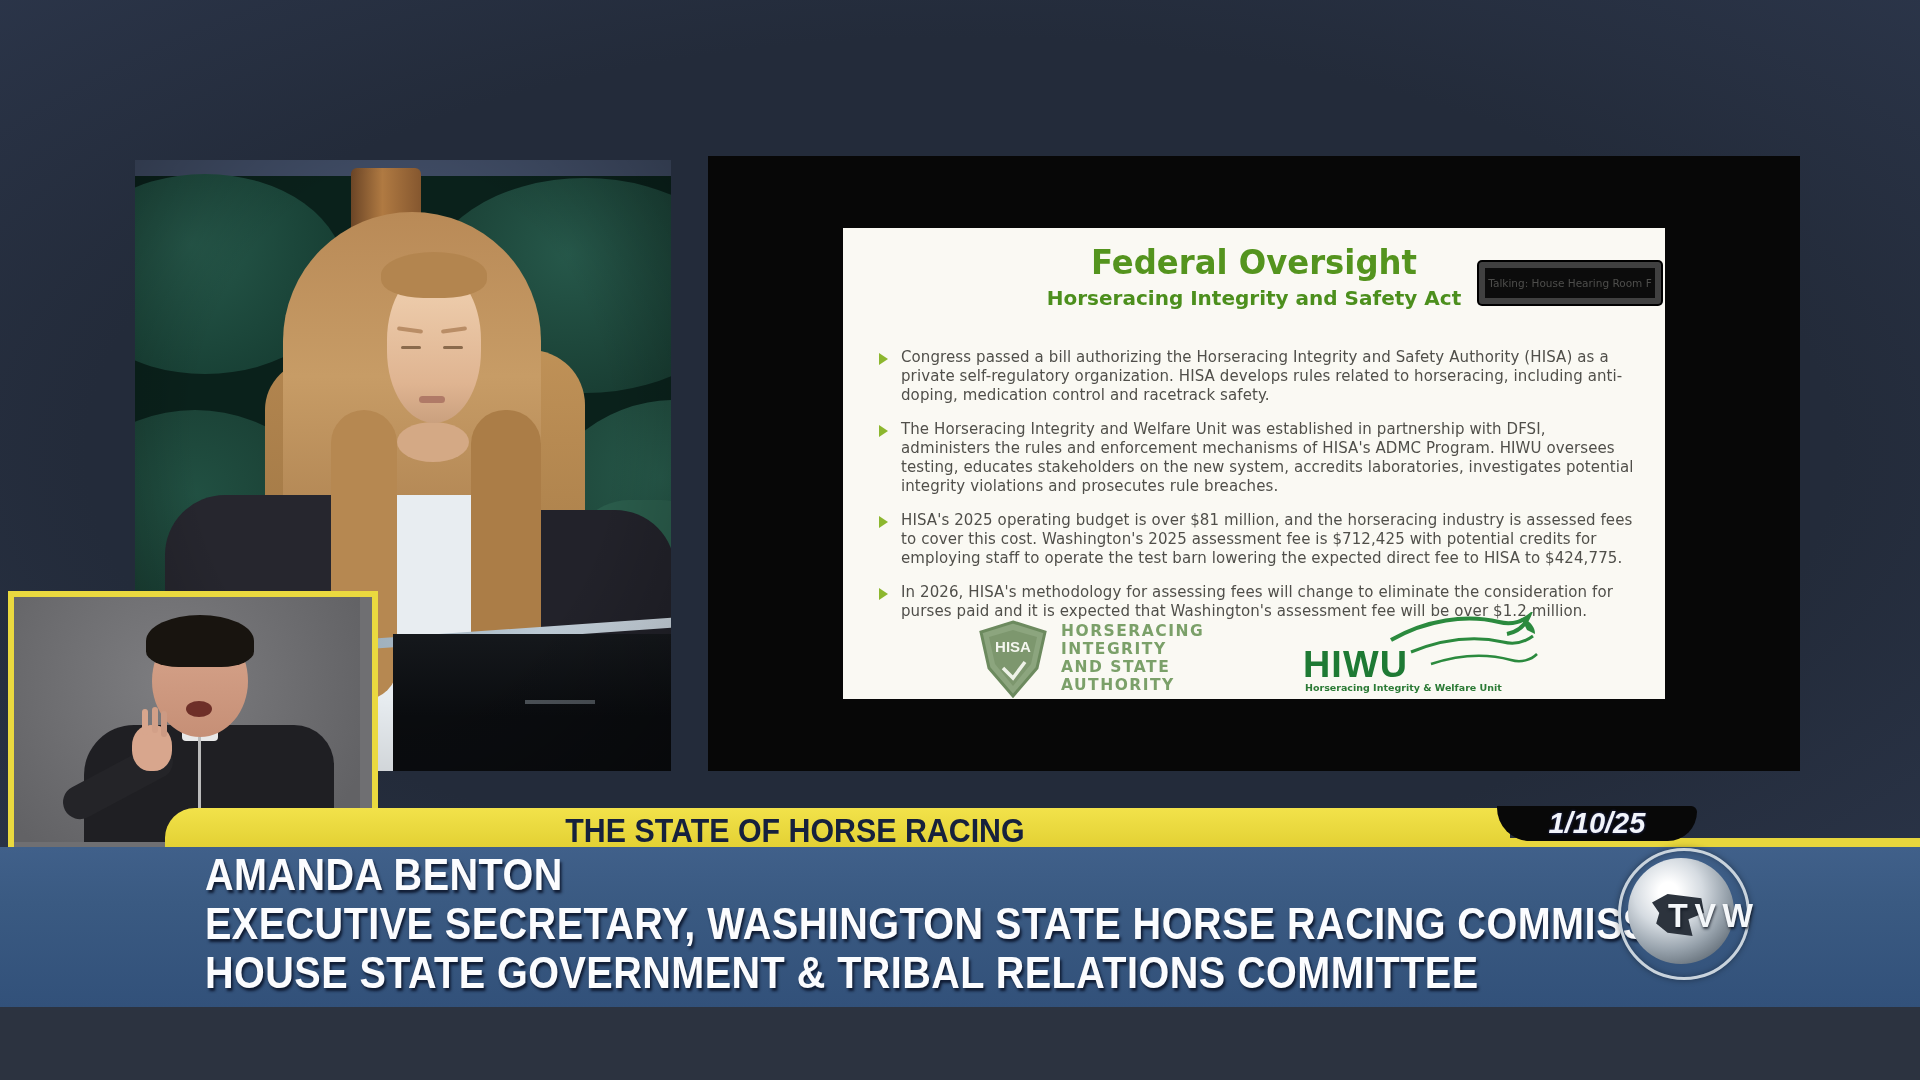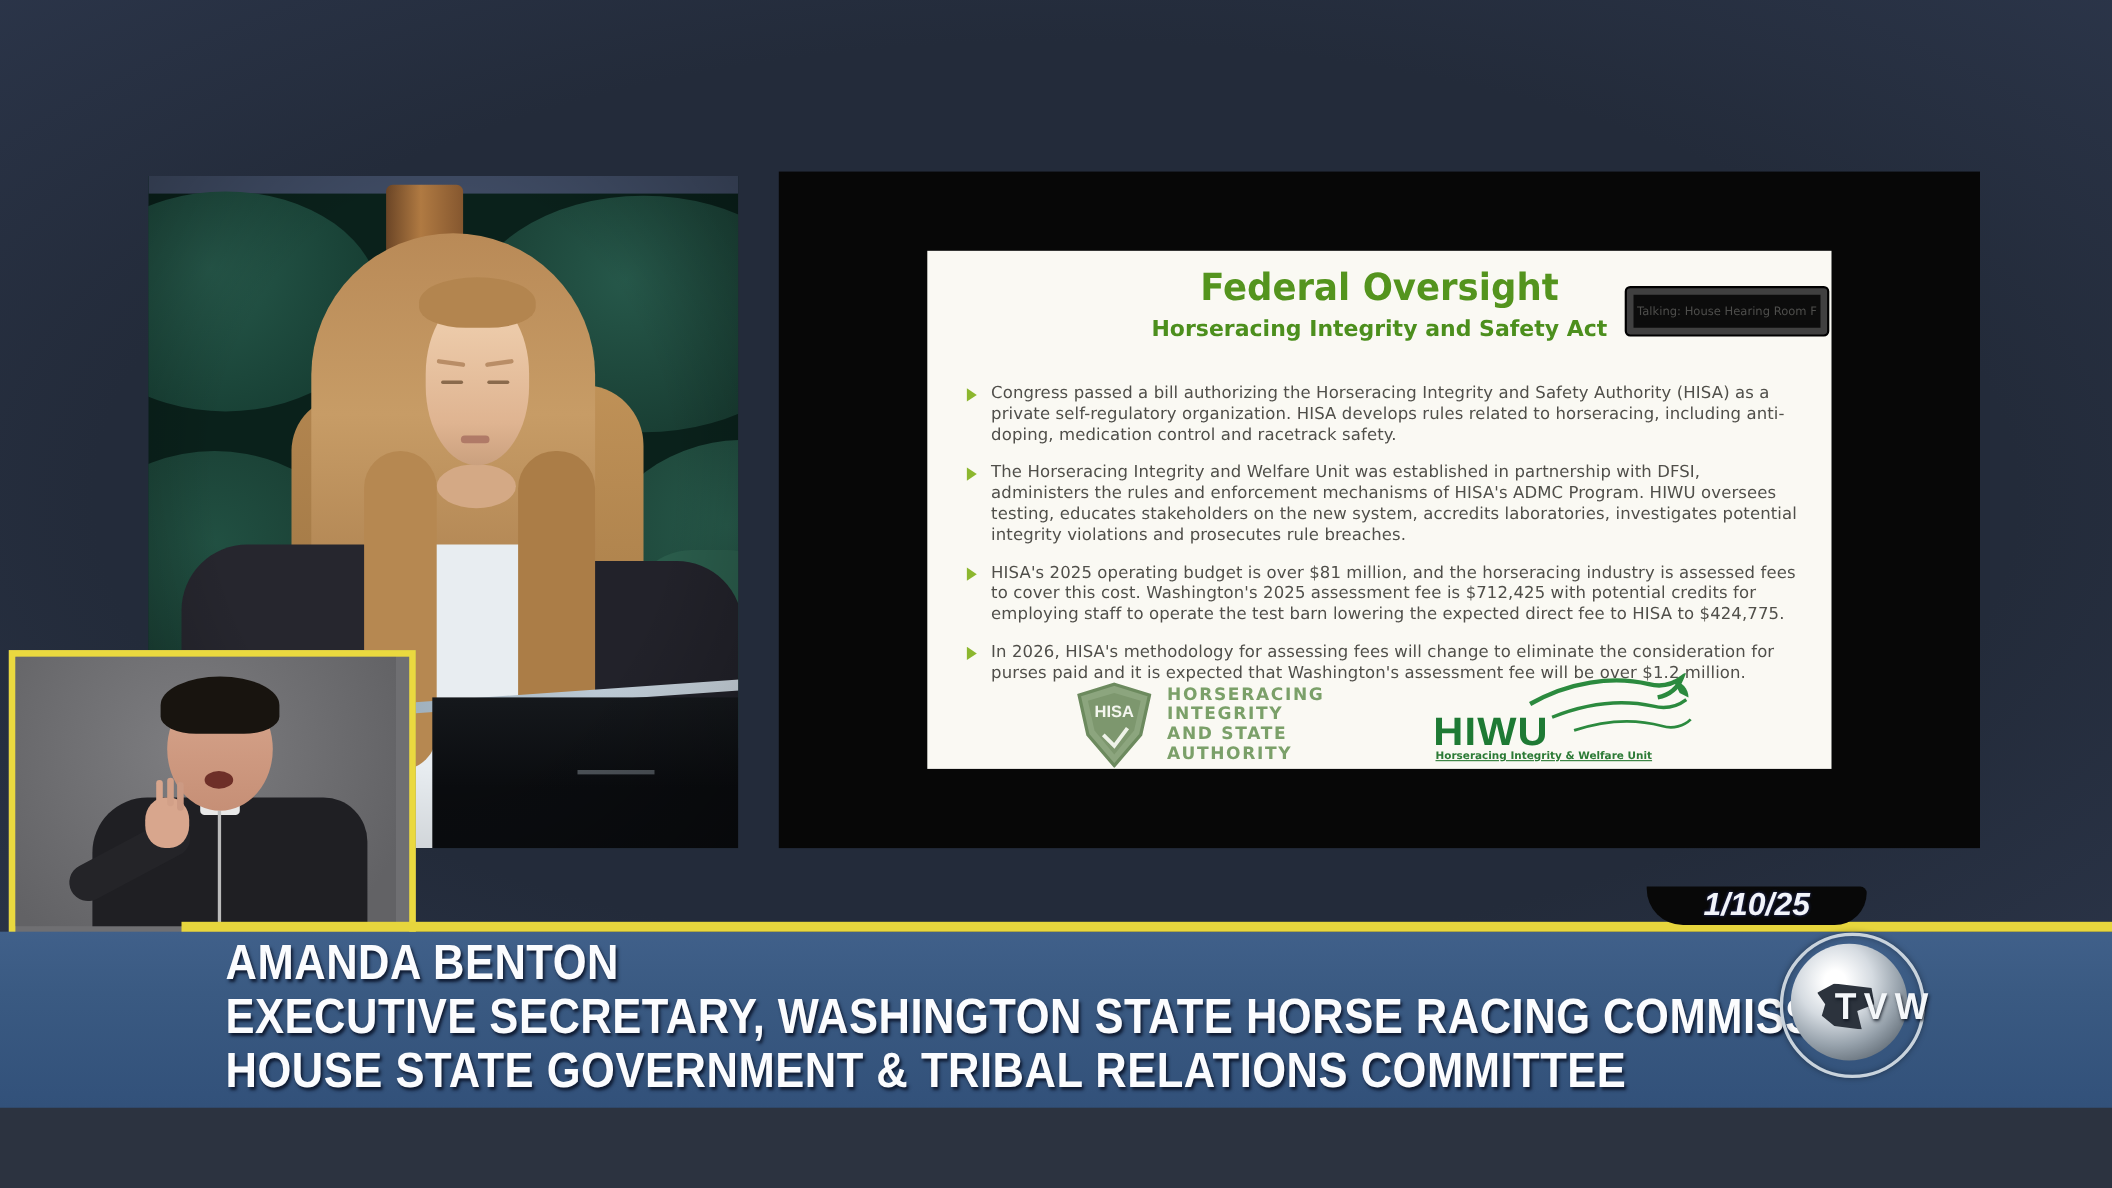--- a/index.html
+++ b/index.html
@@ -55,21 +55,21 @@
   .bullet-icon{position:absolute;left:0;top:5px;width:0;height:0;
                border-left:9px solid #8cb72e;border-top:6px solid transparent;border-bottom:6px solid transparent;}
   .bullet-text{display:block;padding-left:22px;font-size:15px;line-height:19px;color:#504f4a;letter-spacing:.1px;}
   .logos-row{left:0;top:388px;width:822px;height:83px;}
   .hisa-logo{left:136px;top:2px;width:300px;height:80px;}
   .hisa-shield{left:0;top:2px;}
   .hisa-text{left:82px;top:4px;font-weight:bold;color:#7ba069;font-size:15.5px;line-height:18px;letter-spacing:1.5px;}
   .hiwu-logo{left:460px;top:0px;width:240px;height:83px;}
   .hiwu-horse{left:68px;top:-4px;}
   .hiwu-word{left:0px;top:28px;font-size:36px;font-weight:bold;color:#1e7a34;letter-spacing:1px;font-family:"Liberation Sans",sans-serif;transform:scaleX(1.05);transform-origin:left;}
-  .hiwu-tag{left:2px;top:66px;font-size:9.5px;font-weight:bold;color:#2b7a35;white-space:nowrap;text-decoration:underline;}
+  .hiwu-tag{left:2px;top:66px;font-size:9.5px;font-weight:bold;color:#2b7a35;white-space:nowrap;}
 
   
   #interpreter{left:8px;top:591px;width:358px;height:257px;background:#6f6f72;border:6px solid #ead93f;z-index:5;overflow:hidden;}
   .int-bg{left:0;top:0;width:346px;height:245px;background:radial-gradient(circle at 45% 35%,#7d7d80,#626265 85%);}
   .int-body{left:70px;top:128px;width:250px;height:117px;border-radius:50px 40px 0 0;background:#1f1f23;}
   .int-collar{left:168px;top:128px;width:36px;height:16px;background:#e8e8e8;border-radius:4px;}
   .int-zip{left:184px;top:140px;width:3px;height:105px;background:#bbb;}
   .int-head{left:138px;top:28px;width:96px;height:112px;border-radius:48px/56px;background:linear-gradient(180deg,#d8a68d,#c68f76);}
   .int-hair{left:132px;top:18px;width:108px;height:52px;border-radius:50% 50% 30% 30%;background:#18140f;}
   .int-mouth{left:172px;top:104px;width:26px;height:16px;border-radius:50%;background:#6e2f28;}
@@ -204,20 +204,23 @@
     <div class="abs int-zip"></div>
     <div class="abs int-head"></div>
     <div class="abs int-hair"></div>
     <div class="abs int-mouth"></div>
     <div class="abs int-arm"></div>
     <div class="abs int-hand"></div>
     <div class="abs int-fingers"></div>
   </div>
 
   <div class="abs" id="banner-strip"></div>
+  <div class="abs" id="banner-main">
+    <div class="banner-title">THE STATE OF HORSE RACING</div>
+  </div>
   <div class="abs" id="date-box">
     <div class="date-text">1/10/25</div>
   </div>
 
   <div class="abs" id="lower-third">
     <div class="lt-text" style="top:3px;">AMANDA BENTON</div>
     <div class="lt-text" style="top:52px;">EXECUTIVE SECRETARY, WASHINGTON STATE HORSE RACING COMMISSION</div>
     <div class="lt-text" style="top:101px;">HOUSE STATE GOVERNMENT &amp; TRIBAL RELATIONS COMMITTEE</div>
   </div>
 

